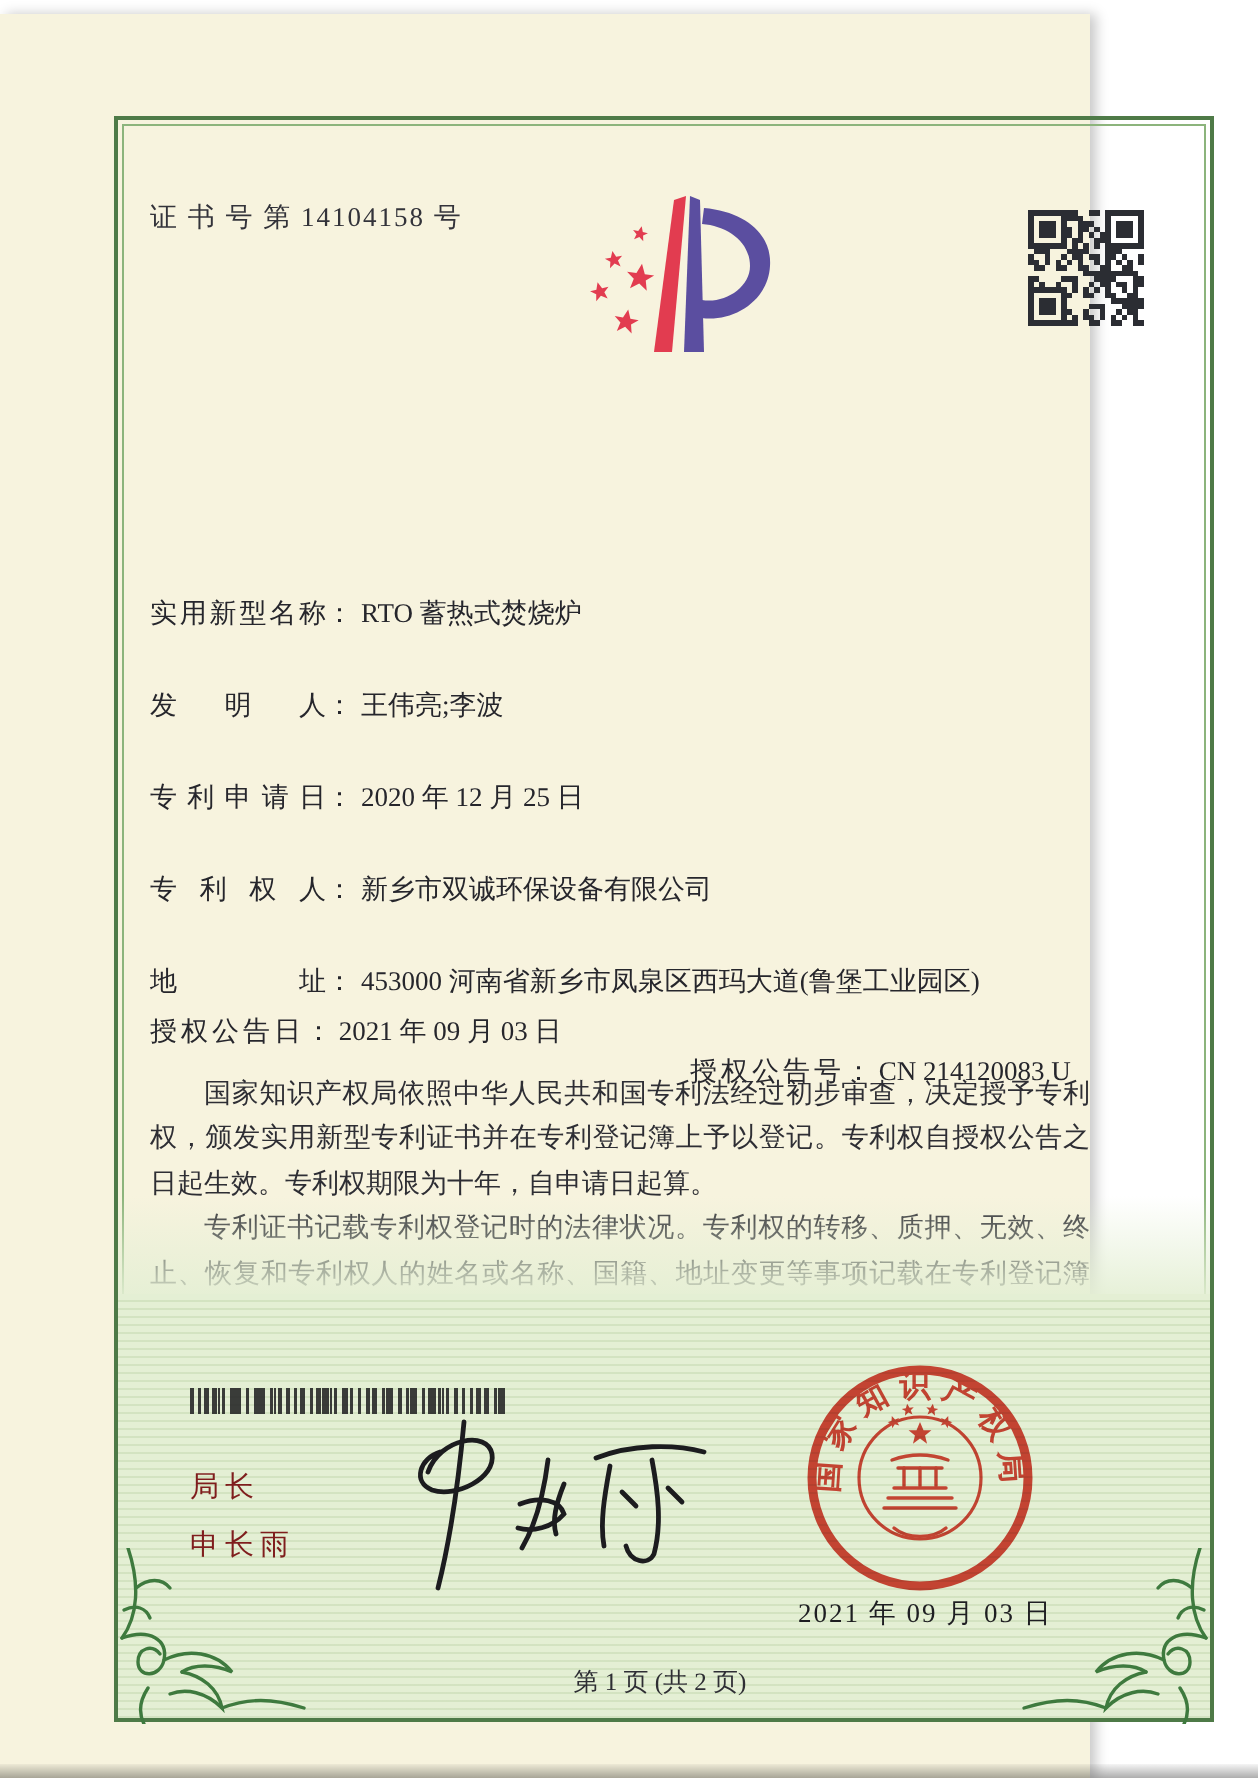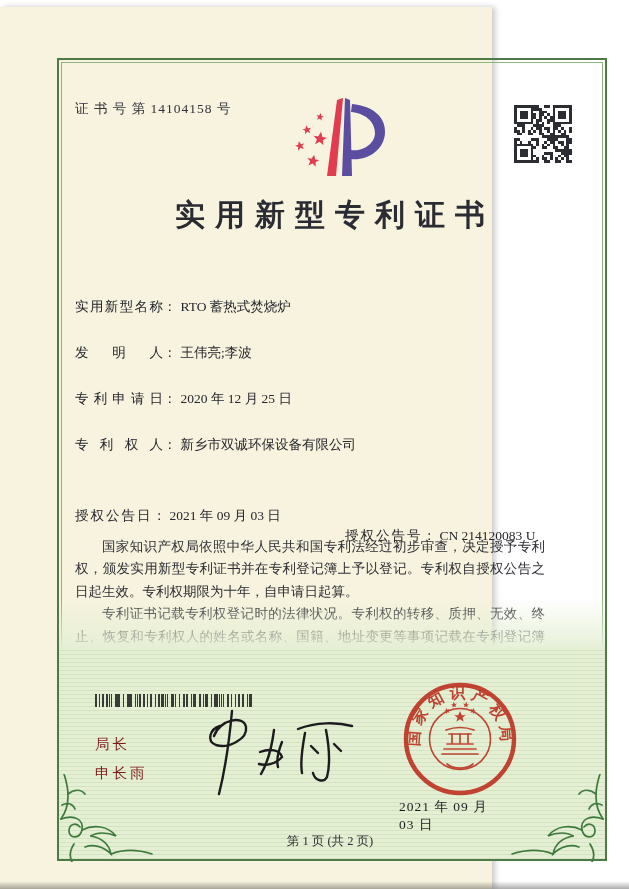--- a/index.html
+++ b/index.html
@@ -2,21 +2,21 @@
 <html><head>
 <meta charset="utf-8">
 <style>
   html,body{margin:0;padding:0;}
   body{
     width:629px;height:889px;position:relative;overflow:hidden;
     background:#ffffff;
     font-family:"Liberation Serif","DejaVu Serif",serif;
   }
   .paper{
-    position:absolute;left:0;top:7px;width:492px;height:882px;
+    position:absolute;left:0;top:7px;width:545px;height:882px;
     background:#f7f3de;
     box-shadow:3px 0 6px rgba(0,0,0,.22);
   }
   .scan-bottom{
     position:absolute;left:0;right:0;bottom:0;height:7px;
     background:linear-gradient(to bottom,rgba(0,0,0,.04),rgba(0,0,0,.32));
     z-index:30;
   }
   .frame{
     position:absolute;left:57px;top:51px;width:546px;height:799px;
@@ -359,34 +359,36 @@
           <rect x="11" y="20" width="1" height="1"></rect>
           <rect x="12" y="20" width="1" height="1"></rect>
           <rect x="15" y="20" width="1" height="1"></rect>
           <rect x="16" y="20" width="1" height="1"></rect>
           <rect x="19" y="20" width="1" height="1"></rect>
           <rect x="20" y="20" width="1" height="1"></rect>
         </g>
     </svg>
   </div>
 
-  <div class="title">实用新型专利证书</div>
 
   <div class="fields">
     <div class="frow">
       <span class="flabel">实用新型名称</span><span class="colon">：</span><span>RTO 蓄热式焚烧炉</span>
     </div>
     <div class="frow">
       <span class="flabel">发明人</span><span class="colon">：</span><span>王伟亮;李波</span>
     </div>
     <div class="frow">
       <span class="flabel">专利申请日</span><span class="colon">：</span><span>2020 年 12 月 25 日</span>
     </div>
     <div class="frow">
       <span class="flabel">专利权人</span><span class="colon">：</span><span>新乡市双诚环保设备有限公司</span>
+    </div>
+    <div class="frow">
+      <span class="flabel">地址</span><span class="colon">：</span><span>453000 河南省新乡市凤泉区西玛大道(鲁堡工业园区)</span>
     </div>
   </div>
 
   <div class="grant-row">
     <span>
       <span class="glabel">授权公告日</span><span>：</span>
       <span>2021 年 09 月 03 日</span>
     </span>
     <span class="grant-right">
       <span class="glabel">授权公告号</span><span>：</span>

